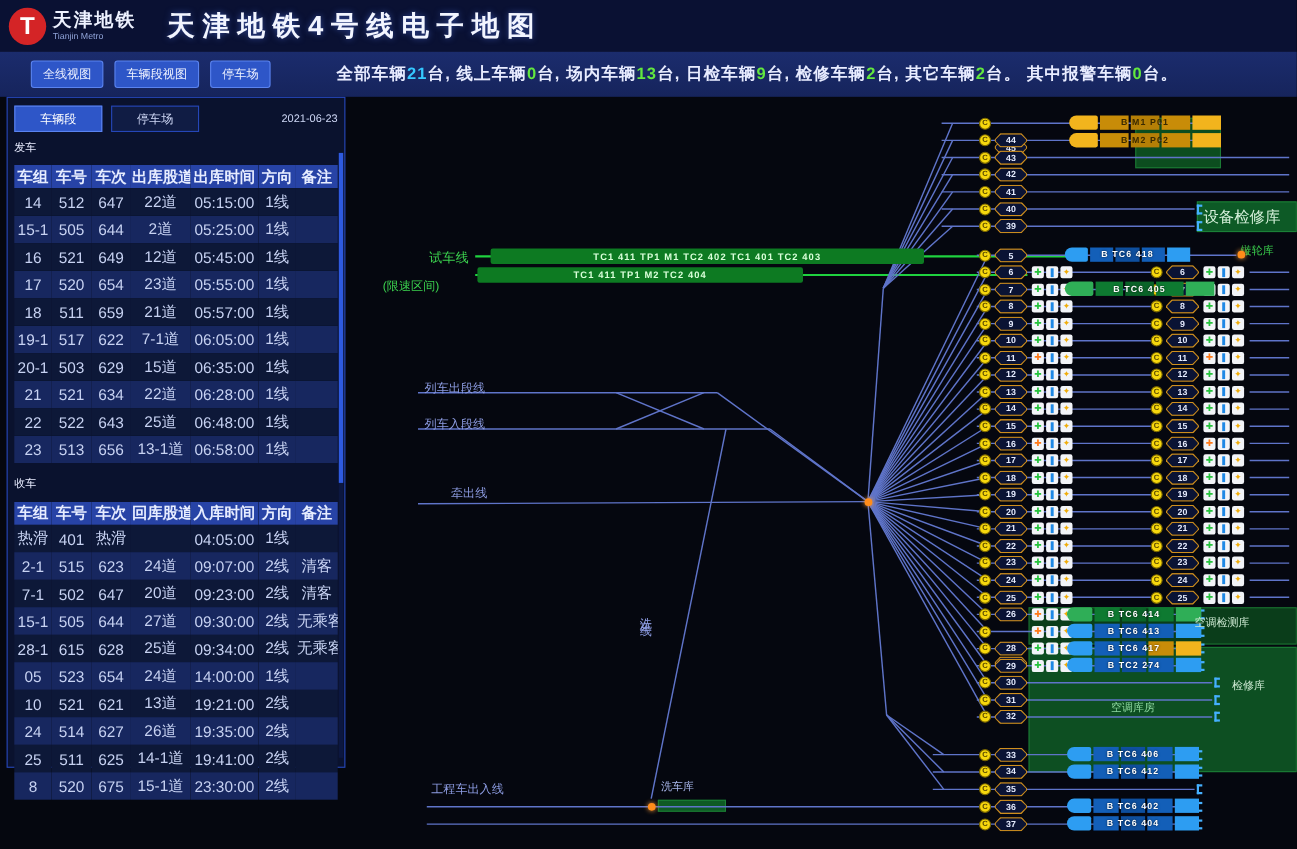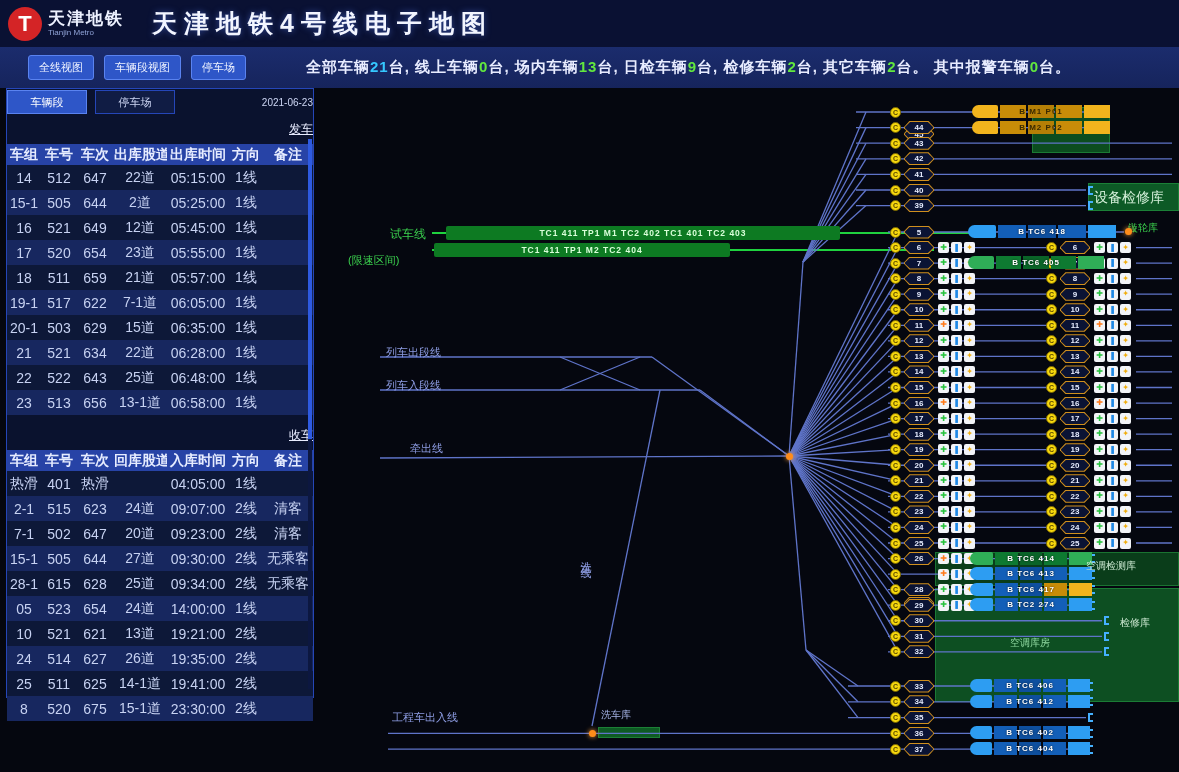--- a/index.html
+++ b/index.html
@@ -11,26 +11,26 @@
   #logo-cn{color:#eef2ff;font-size:17px;font-weight:bold;letter-spacing:2px;}
   #logo-en{color:#8fa2d6;font-size:8px;margin-top:2px;}
   #page-title{margin-left:28px;color:#f2f5ff;font-size:25px;font-weight:bold;letter-spacing:7px;text-shadow:0 0 6px rgba(90,130,255,.5);}
   
   #toolbar{position:absolute;left:0;top:47px;width:1179px;height:41px;background:linear-gradient(#1b2c6d,#16245c);z-index:10;display:flex;align-items:center;}
   #toolbar-buttons{display:flex;gap:10px;margin-left:28px;}
   .btn{background:#2e56c8;border:1px solid #5a83f0;border-radius:3px;color:#eef2ff;font-size:11px;padding:4px 10px;cursor:pointer;white-space:nowrap;}
   #summary{margin-left:60px;font-size:15px;font-weight:bold;color:#e8ecff;letter-spacing:1px;white-space:nowrap;}
   #summary span{font-weight:bold;}
   
-  #sidebar{position:absolute;left:6px;top:88px;width:308px;height:610px;background:#0a122e;border:1px solid #2546b8;box-sizing:border-box;z-index:10;}
+  #sidebar{position:absolute;left:6px;top:88px;width:308px;height:610px;background:#0a122e;border:1px solid #2546b8;box-sizing:border-box;padding:6px;z-index:10;}
   #tabs-row{display:flex;align-items:center;height:26px;}
   .tab{width:78px;height:22px;display:flex;align-items:center;justify-content:center;font-size:11px;color:#cdd6f4;background:#101c44;border:1px solid #2546b8;margin-right:8px;cursor:pointer;}
   .tab.active{background:#2e56c8;color:#ffffff;border-color:#5a83f0;}
   #panel-date{margin-left:auto;font-size:10px;color:#cdd6f4;}
-  .section-title{text-align:right;font-size:12px;color:#e8ecff;margin-top:6px;height:16px;line-height:16px;text-decoration:underline;}
+  .section-title{text-align:left;font-size:10px;color:#e8ecff;margin-top:6px;height:16px;line-height:16px;}
   table{width:100%;border-collapse:collapse;table-layout:fixed;font-size:14px;color:#c7d2f2;margin-top:7px;}
   thead td{background:#2743a6;color:#e6ecff;height:19px;text-align:center;font-weight:bold;overflow:hidden;white-space:nowrap;}
   tbody td{height:23px;text-align:center;overflow:hidden;white-space:nowrap;}
   tbody tr:nth-child(odd){background:#0d1838;}
   tbody tr:nth-child(even){background:#17275f;}
   #sidebar-scroll{position:absolute;right:1px;top:50px;width:4px;height:550px;background:#0c1740;}
   #sidebar-thumb{position:absolute;left:0;top:0;width:4px;height:300px;background:#2e5ae0;}
   
   #diagram{position:absolute;left:0;top:0;width:1179px;height:772px;z-index:1;}
   .shed{position:absolute;border:1px solid rgba(40,160,70,.55);box-sizing:border-box;z-index:0;}
@@ -568,21 +568,21 @@
         <div class="tlabel">B M1 P01</div>
       </div>
       <div class="train yellow" style="left: 972px; top: 120.6px; width: 138px;">
         <div class="car" style="background: rgb(242, 180, 29);"></div>
         <div class="car" style="background: rgb(200, 140, 8);"></div>
         <div class="car" style="background: rgb(181, 127, 6);"></div>
         <div class="car" style="background: rgb(200, 140, 8);"></div>
         <div class="car" style="background: rgb(242, 180, 29);"></div>
         <div class="tlabel">B M2 P02</div>
       </div>
-      <div class="train blue" style="left: 968px; top: 225px; width: 148px;">
+      <div class="train blue" style="left: 968px; top: 225px; width: 114px;">
         <div class="car" style="background: rgb(45, 157, 242);"></div>
         <div class="car" style="background: rgb(19, 95, 184);"></div>
         <div class="car" style="background: rgb(14, 79, 158);"></div>
         <div class="car" style="background: rgb(19, 95, 184);"></div>
         <div class="car" style="background: rgb(45, 157, 242);"></div>
         <div class="tlabel">B TC6 418</div>
       </div>
       <div class="train green" style="left: 968px; top: 256px; width: 136px;">
         <div class="car" style="background: rgb(47, 174, 87);"></div>
         <div class="car" style="background: rgb(14, 122, 49);"></div>

